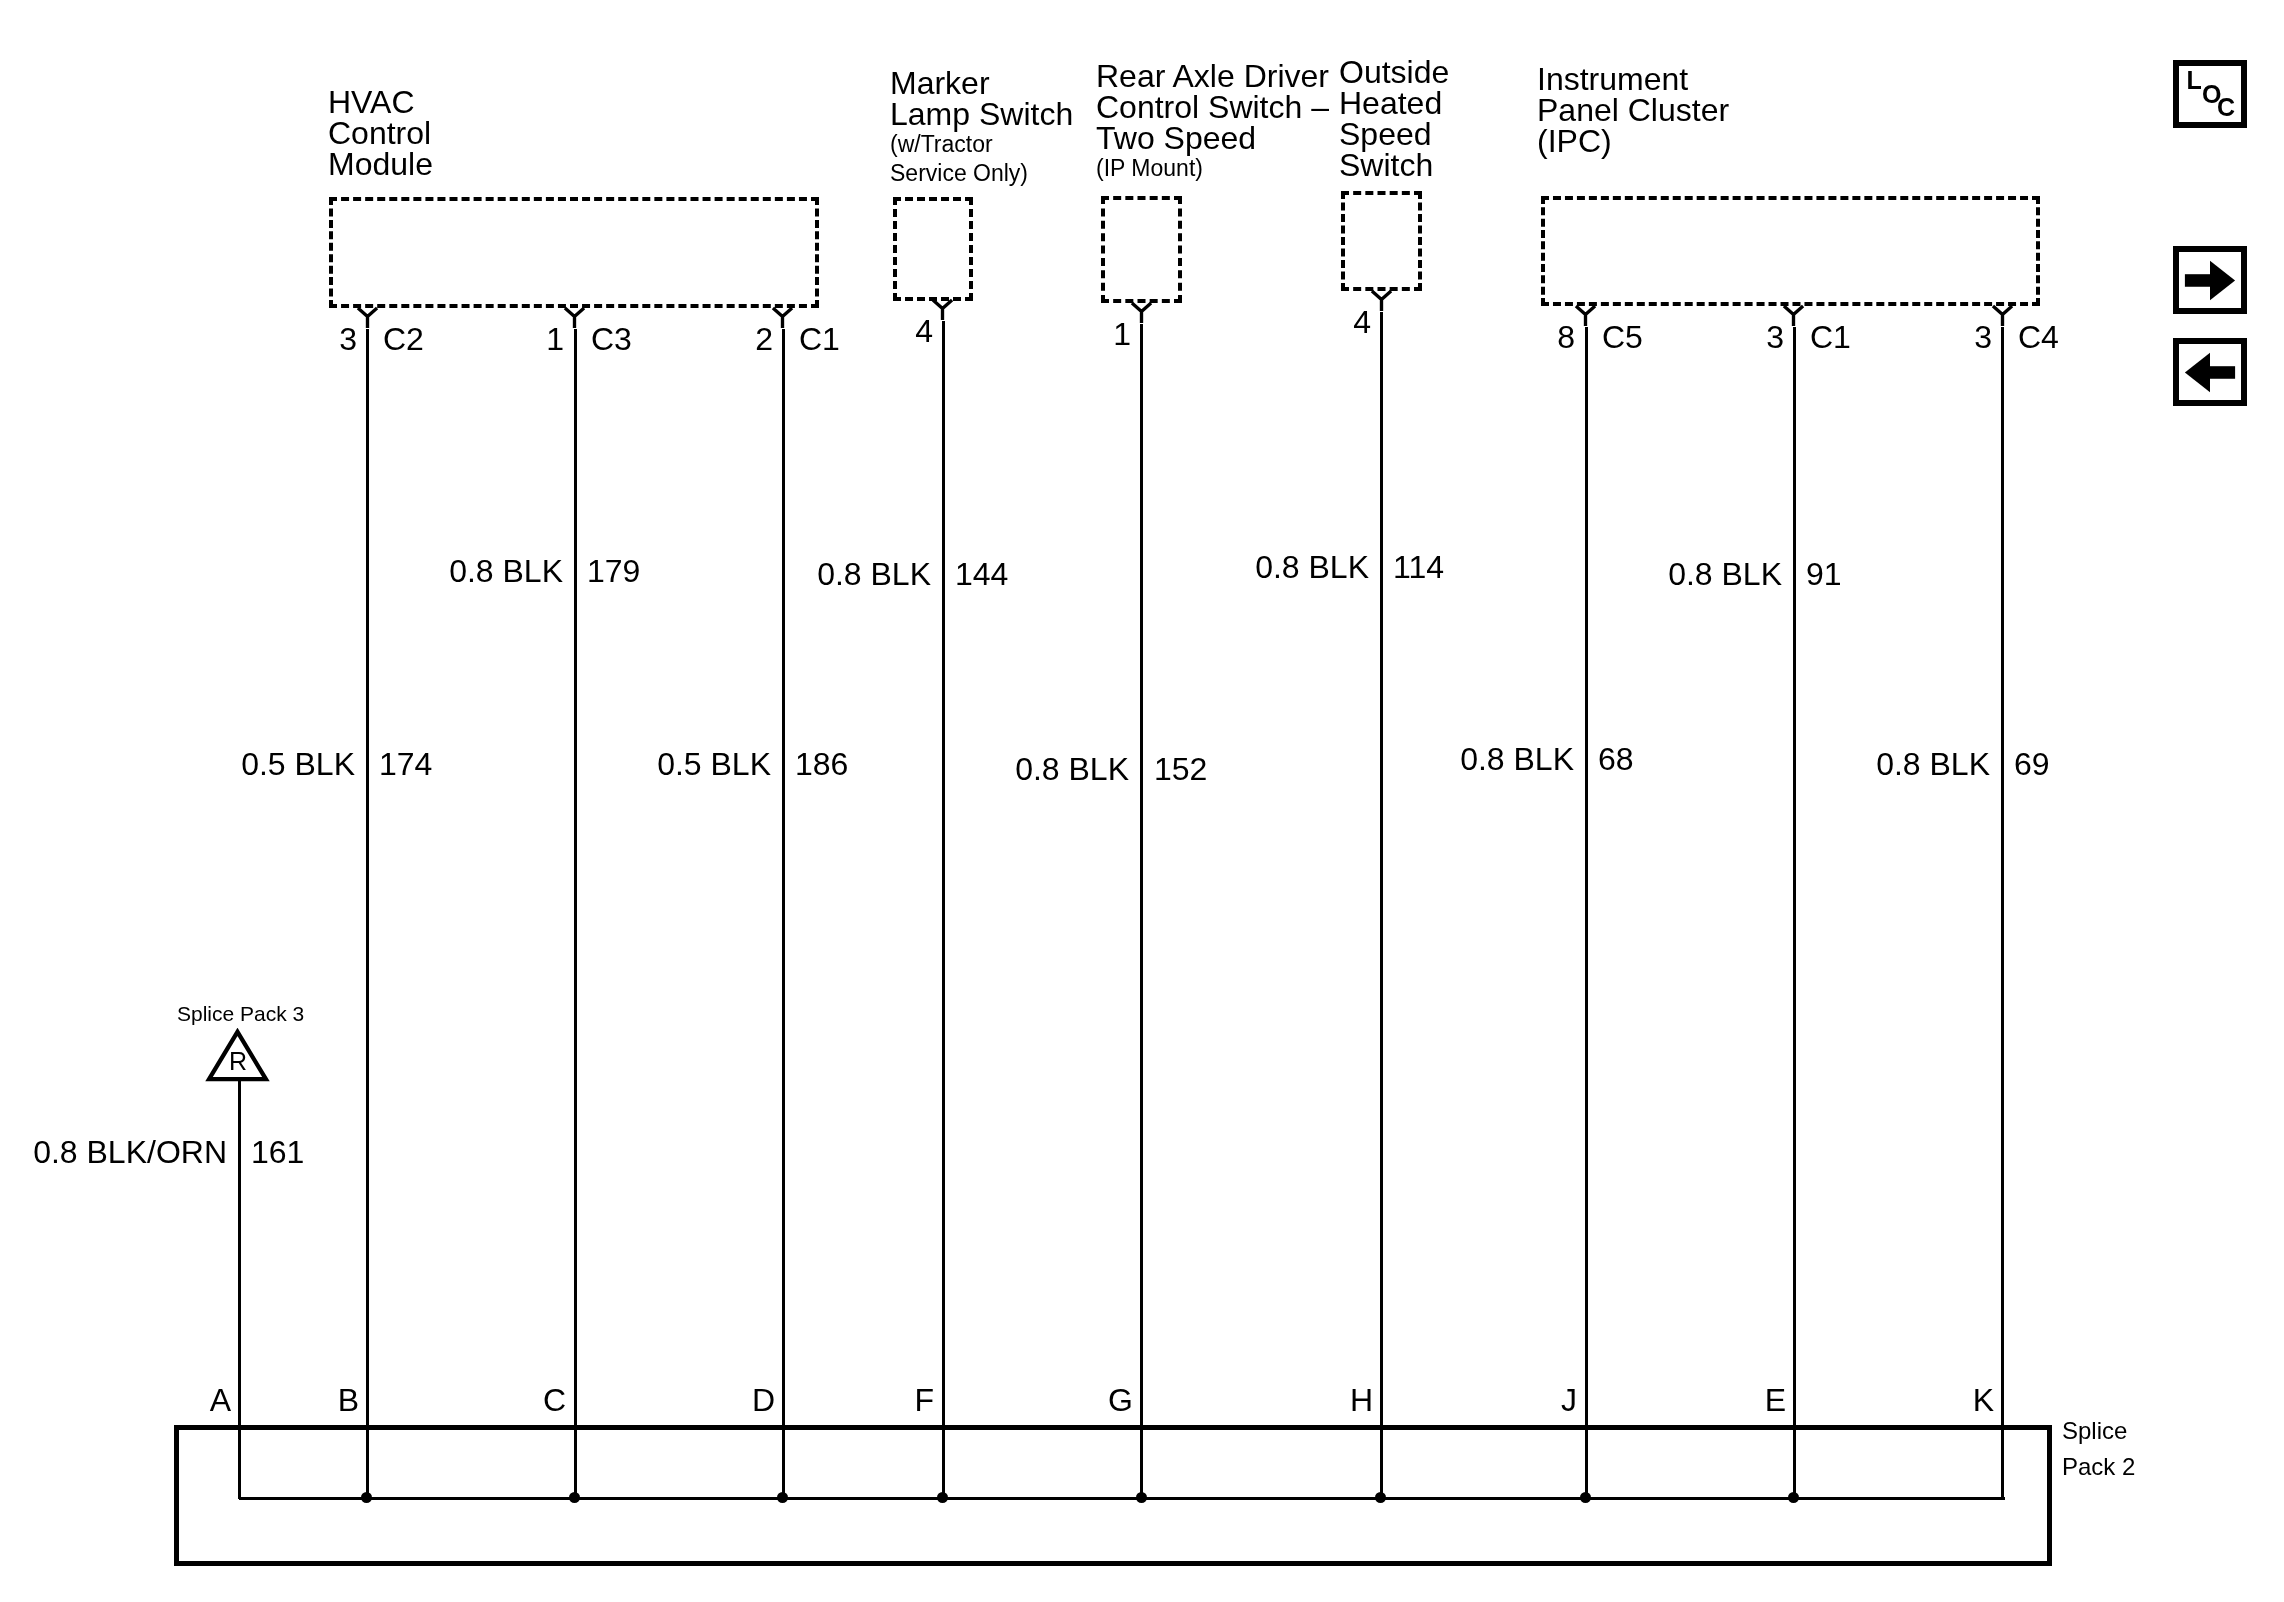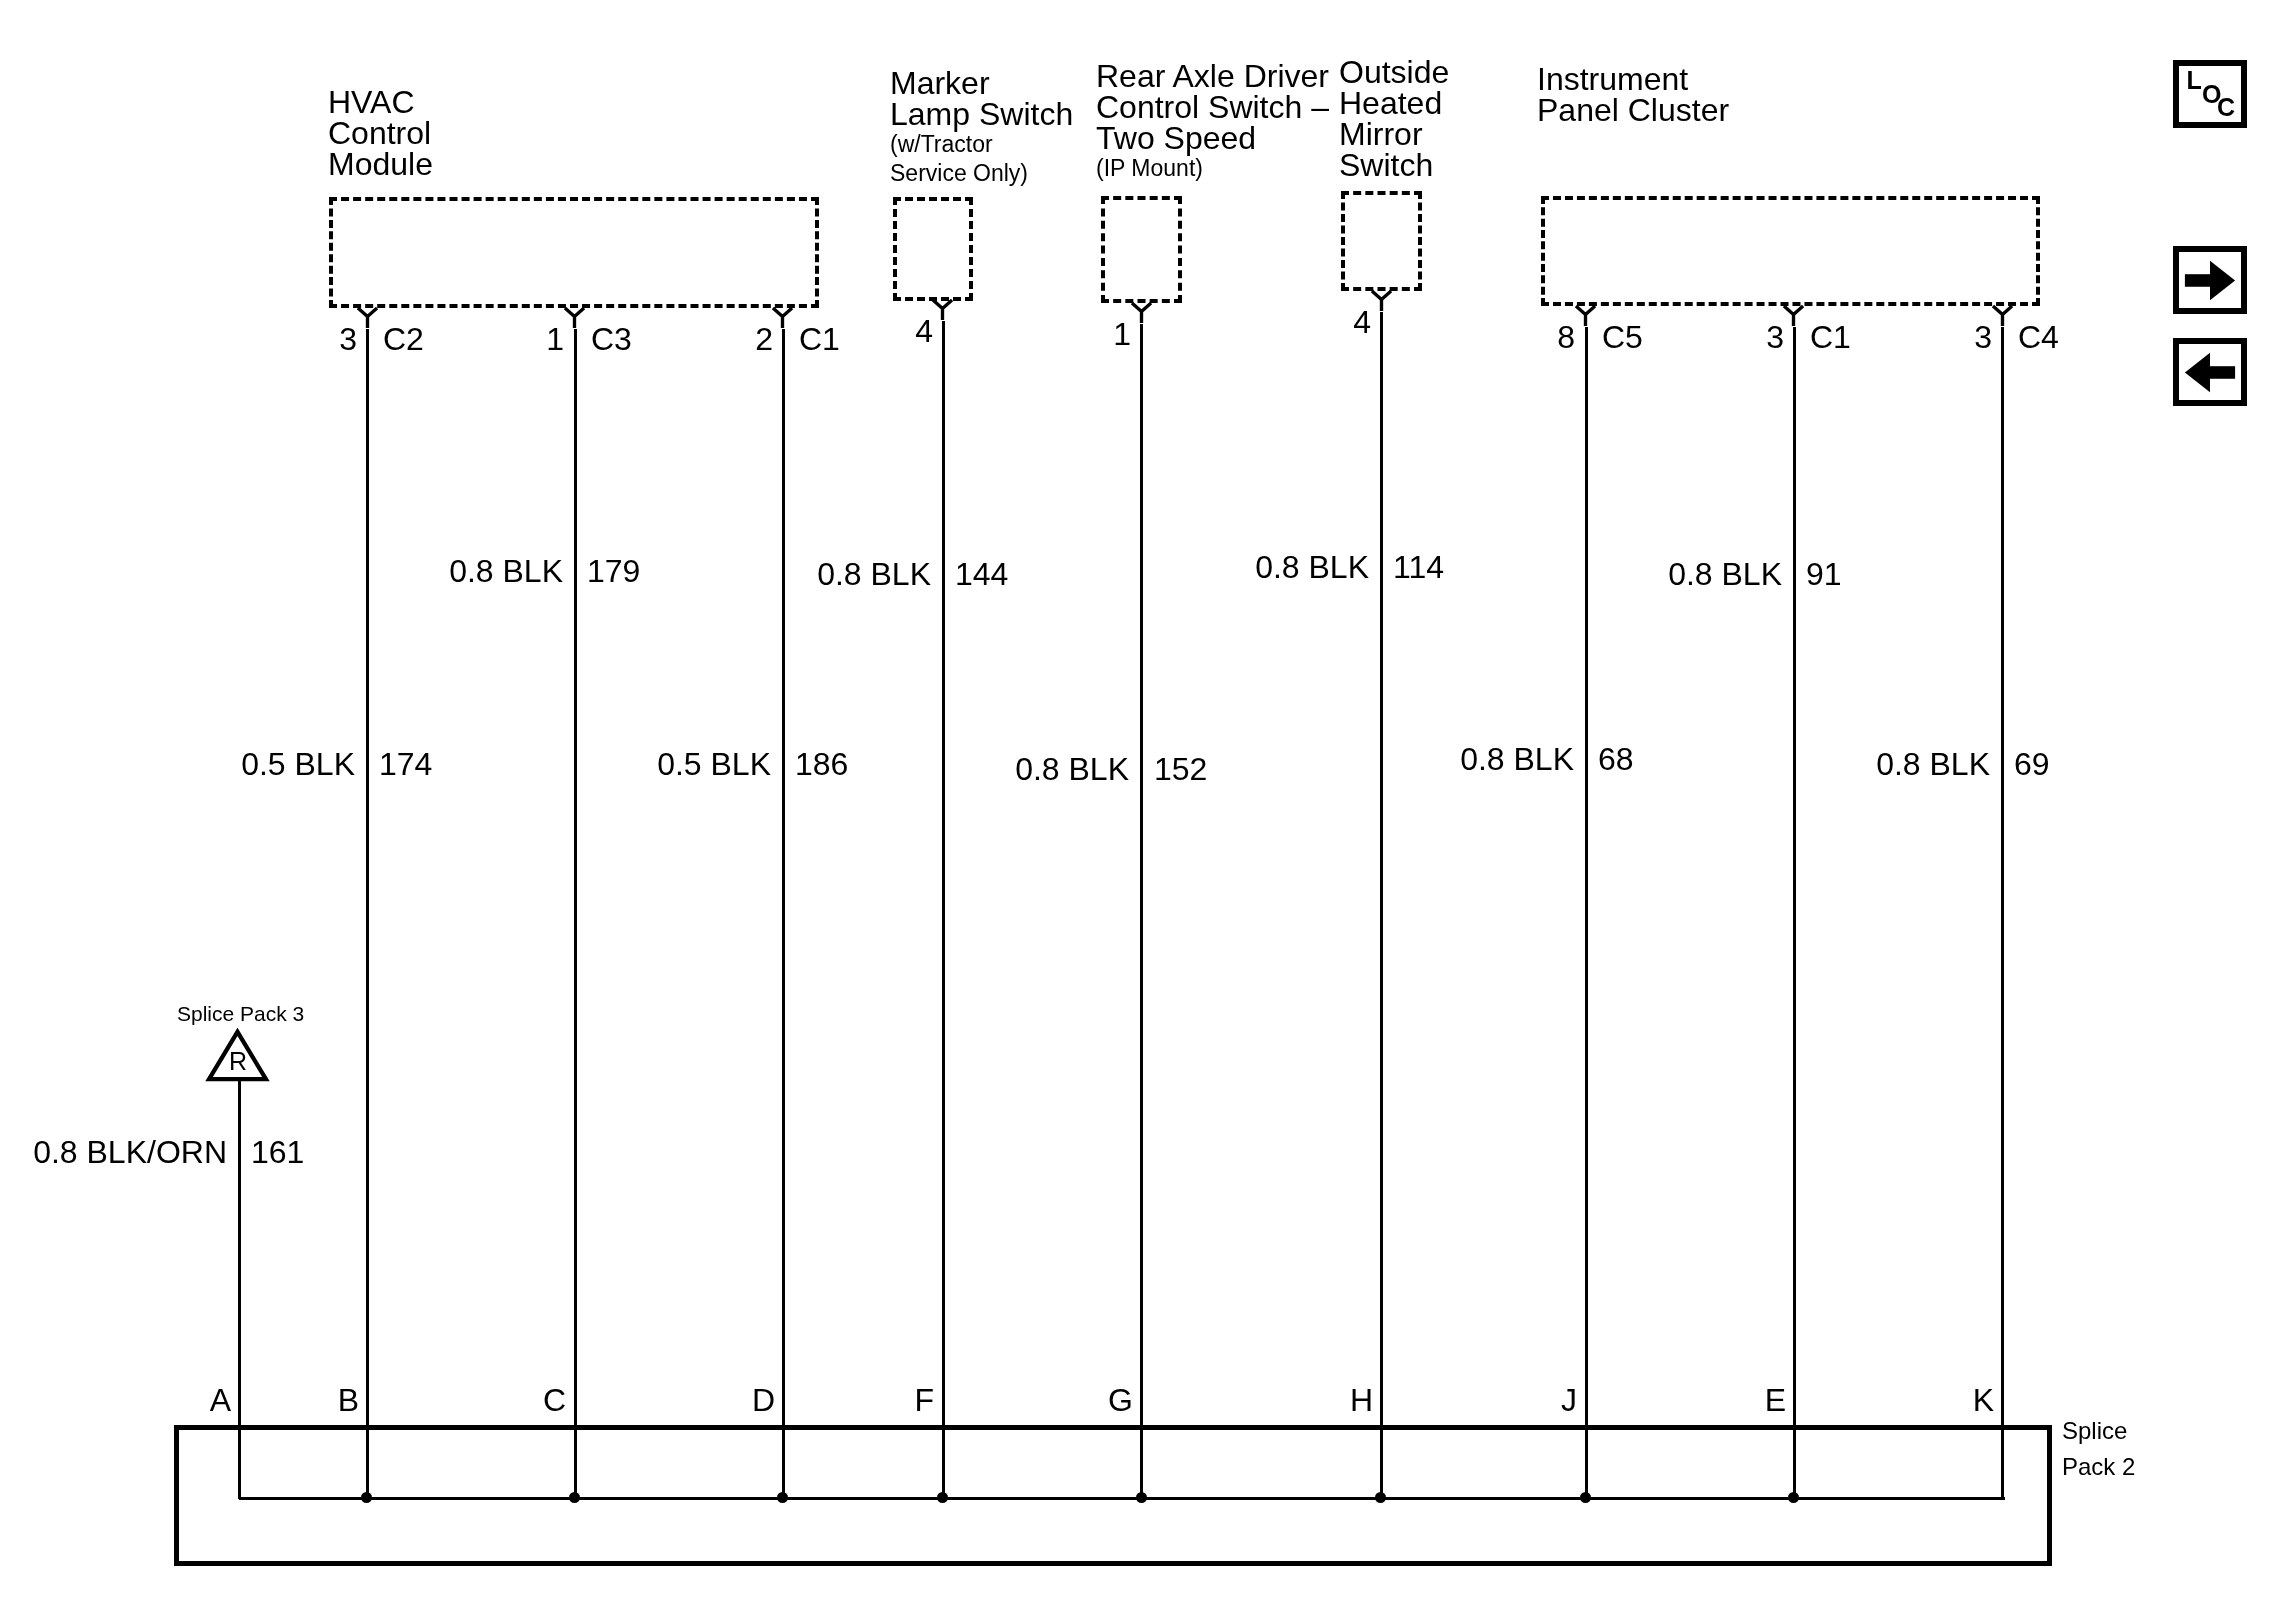--- a/index.html
+++ b/index.html
@@ -73,31 +73,32 @@
         <div class="sub">(IP Mount)</div>
       </div>
       <div class="dashed-box" style="left: 1101px; top: 164px; width: 81px; height: 107px;"></div>
       <div class="txt right-anchored" style="right: 1154px; top: 286px;">1</div>
       <div class="fork" style="left: 1129px; top: 269px;"><svg width="25" height="22" viewBox="0 0 26 23">
           <path d="M3 2 L13 11 M23 2 L13 11 M13 11 L13 23" stroke="#000" stroke-width="3.5" fill="none"></path>
         </svg></div>
       <div class="comp-label" style="left: 1339px; top: 25px;">
         <div class="main">Outside</div>
         <div class="main">Heated</div>
-        <div class="main">Mirror</div>
+        <div class="main">Speed</div>
         <div class="main">Switch</div>
       </div>
       <div class="dashed-box" style="left: 1341px; top: 159px; width: 81px; height: 100px;"></div>
       <div class="txt right-anchored" style="right: 914px; top: 274px;">4</div>
       <div class="fork" style="left: 1369px; top: 257px;"><svg width="25" height="22" viewBox="0 0 26 23">
           <path d="M3 2 L13 11 M23 2 L13 11 M13 11 L13 23" stroke="#000" stroke-width="3.5" fill="none"></path>
         </svg></div>
       <div class="comp-label" style="left: 1537px; top: 32px;">
         <div class="main">Instrument</div>
         <div class="main">Panel Cluster</div>
+        <div class="main">(IPC)</div>
       </div>
       <div class="dashed-box" style="left: 1541px; top: 164px; width: 499px; height: 110px;"></div>
       <div class="txt right-anchored" style="right: 710px; top: 289px;">8</div>
       <div class="txt" style="left: 1602px; top: 289px;">C5</div>
       <div class="fork" style="left: 1573px; top: 272px;"><svg width="25" height="22" viewBox="0 0 26 23">
           <path d="M3 2 L13 11 M23 2 L13 11 M13 11 L13 23" stroke="#000" stroke-width="3.5" fill="none"></path>
         </svg></div>
       <div class="txt right-anchored" style="right: 501px; top: 289px;">3</div>
       <div class="txt" style="left: 1810px; top: 289px;">C1</div>
       <div class="fork" style="left: 1781px; top: 272px;"><svg width="25" height="22" viewBox="0 0 26 23">

